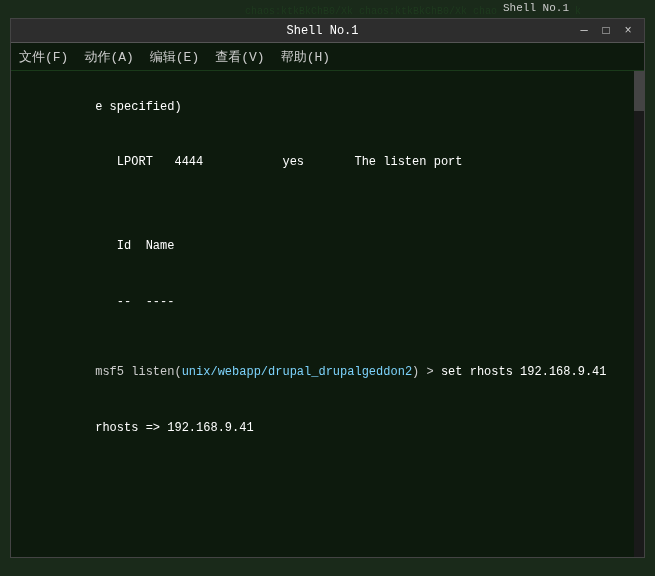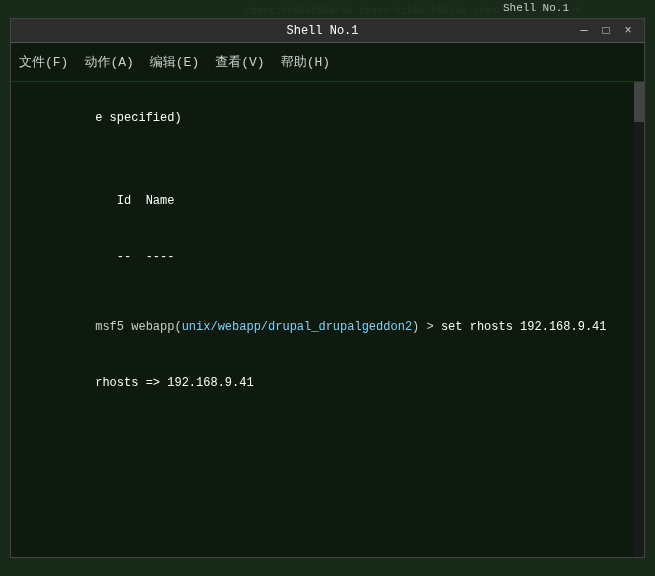--- a/index.html
+++ b/index.html
@@ -73,21 +73,21 @@
       font-size: 12px;
       cursor: pointer;
       width: 16px;
       text-align: center;
       line-height: 1;
     }
 
     
     .menu-bar {
       background: #0d1a0d;
-      height: 39px;
+      height: 28px;
       display: flex;
       align-items: center;
       padding: 0 8px;
       gap: 16px;
       flex-shrink: 0;
       border-bottom: 1px solid #1a3a1a;
     }
 
     .menu-item {
       color: #cccccc;
@@ -216,39 +216,42 @@
     <span class="menu-item">查看(V)</span>
     <span class="menu-item">帮助(H)</span>
   </div>
 
   <div class="terminal-content" style="position:relative;margin-left:29px;">
 
     <div class="term-line">
       <span class="term-white">e specified)</span>
     </div>
 
+    <div class="term-line">
+      <span class="term-white">&nbsp;&nbsp; LPORT&nbsp;&nbsp; 4444&nbsp;&nbsp;&nbsp;&nbsp;&nbsp;&nbsp;&nbsp;&nbsp;&nbsp;&nbsp; yes&nbsp;&nbsp;&nbsp;&nbsp;&nbsp;&nbsp; The listen port</span>
+    </div>
 
     <div class="blank-line"></div>
 
 
     <div class="blank-line"></div>
 
     <div class="term-line">
       <span class="term-white">&nbsp;&nbsp; Id&nbsp;&nbsp;Name</span>
     </div>
 
     <div class="term-line">
       <span class="term-white">&nbsp;&nbsp; --&nbsp;&nbsp;----</span>
     </div>
 
 
     <div class="blank-line"></div>
 
     <div class="term-line">
-      <span class="prompt-msf">msf5 webapp(</span><span class="term-red">unix/webapp/drupal_drupalgeddon2</span><span class="prompt-msf">) &gt; </span><span class="term-white">set rhosts 192.168.9.41</span>
+      <span class="prompt-msf">msf5 listen(</span><span class="term-red">unix/webapp/drupal_drupalgeddon2</span><span class="prompt-msf">) &gt; </span><span class="term-white">set rhosts 192.168.9.41</span>
     </div>
 
     <div class="term-line">
       <span class="term-white">rhosts =&gt; 192.168.9.41</span>
     </div>
 
     <div class="scrollbar">
       <div class="scrollbar-thumb"></div>
     </div>
   </div>

